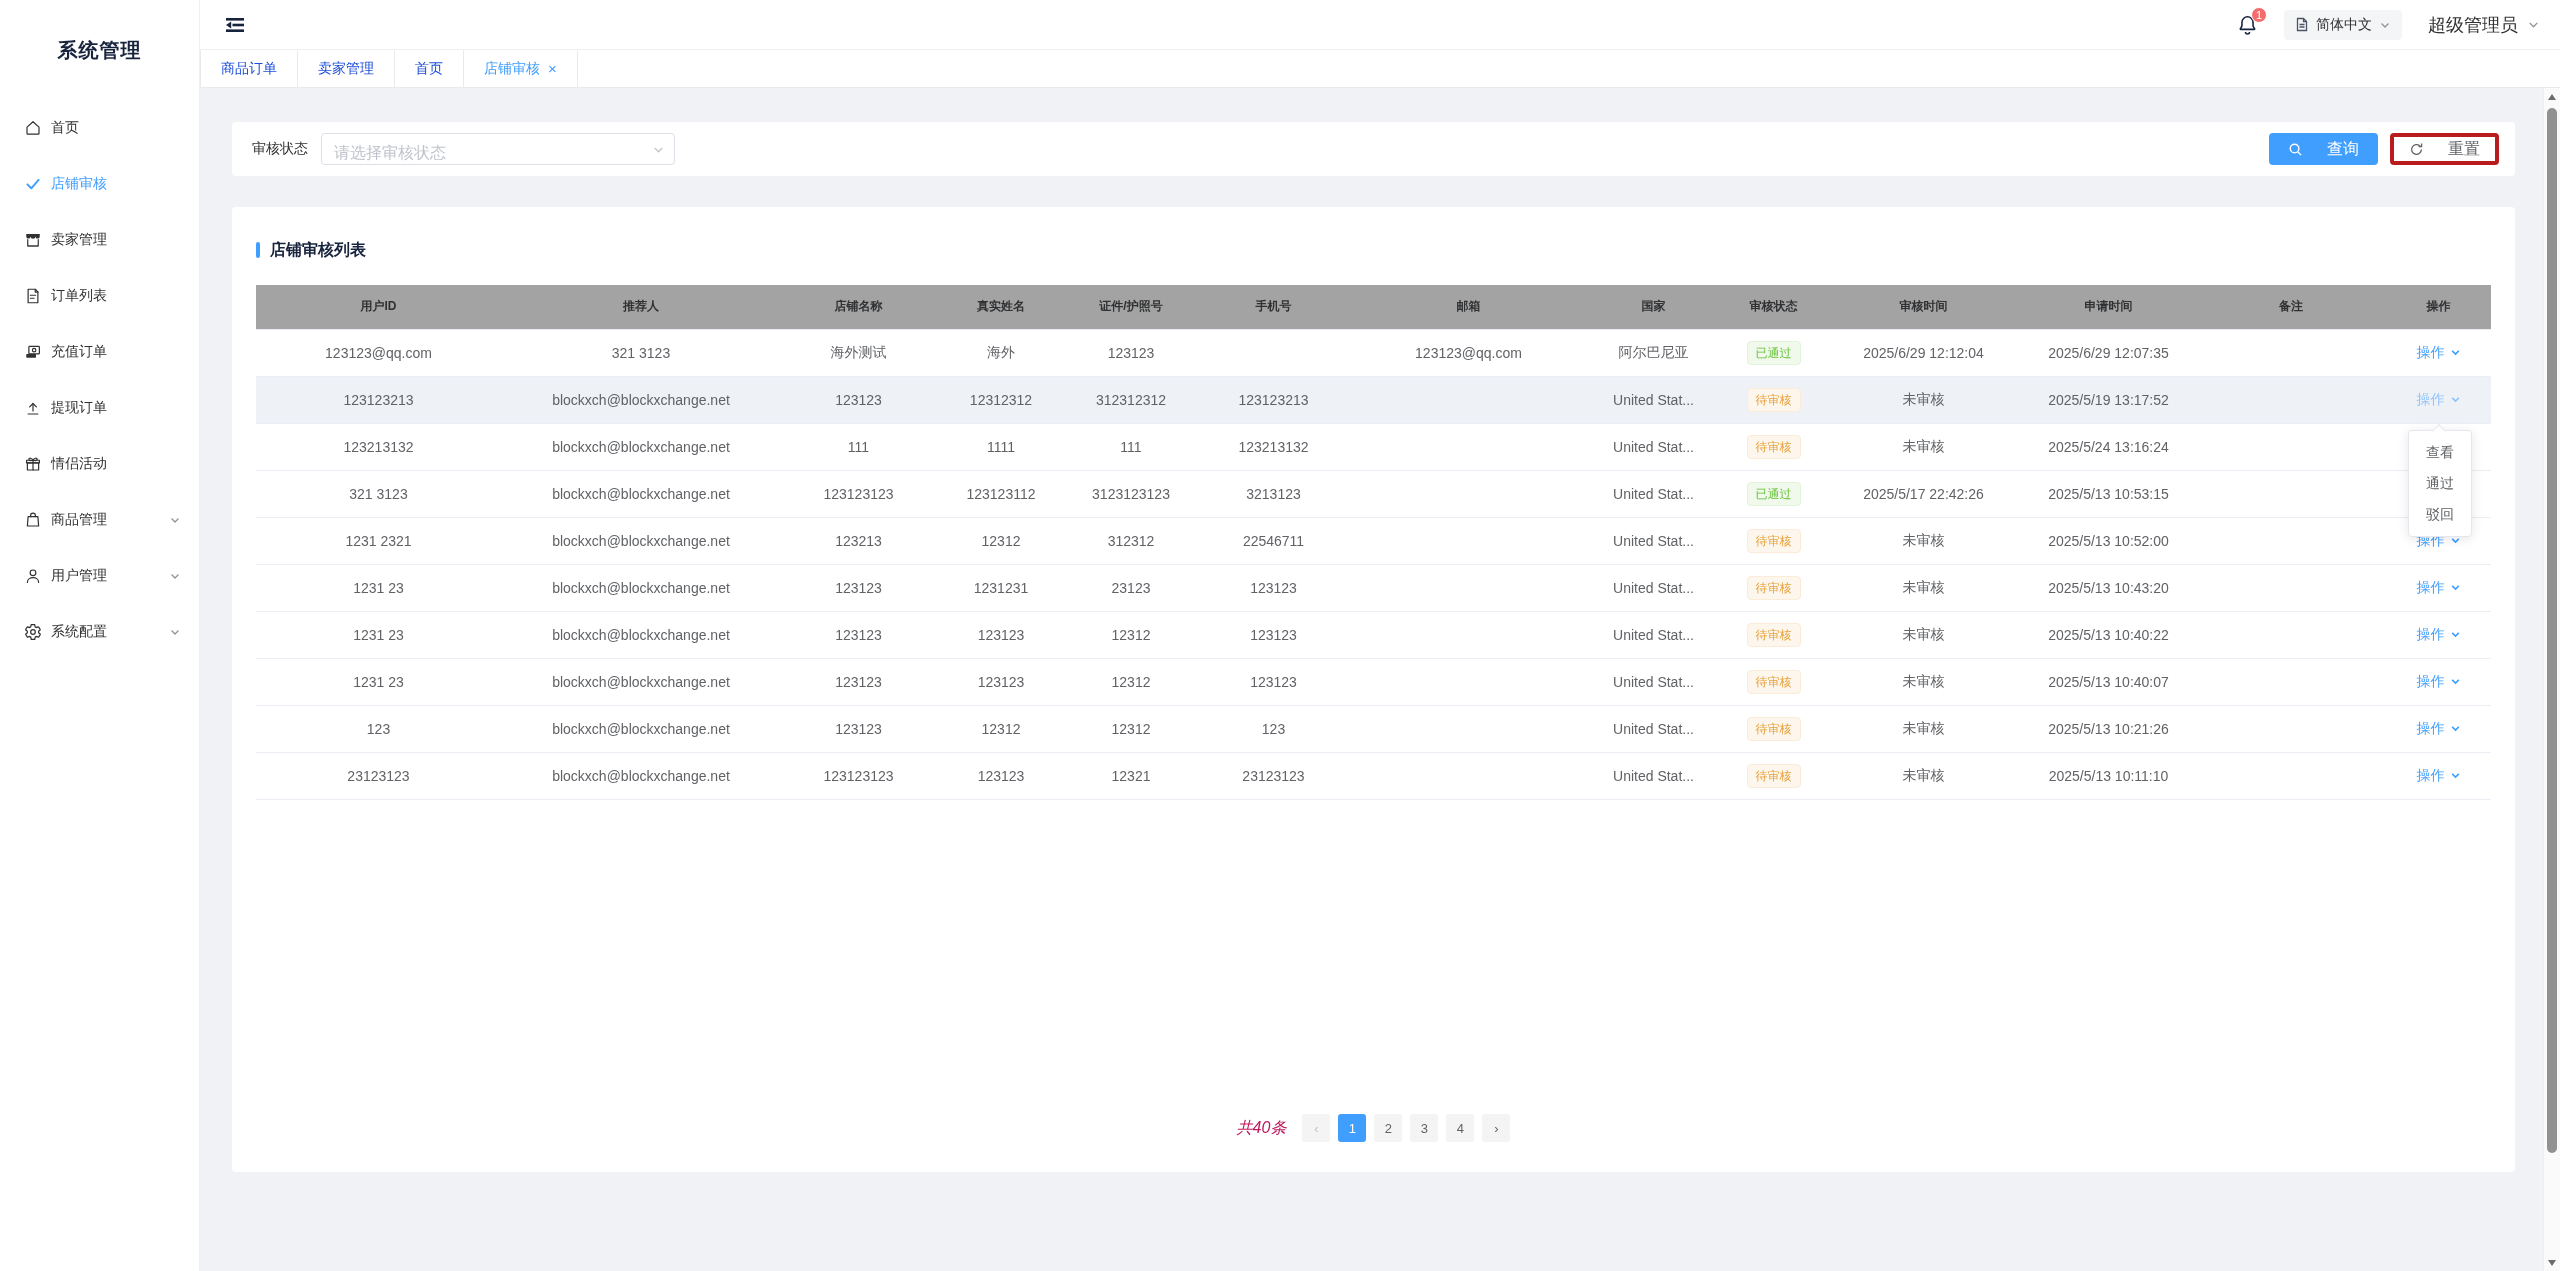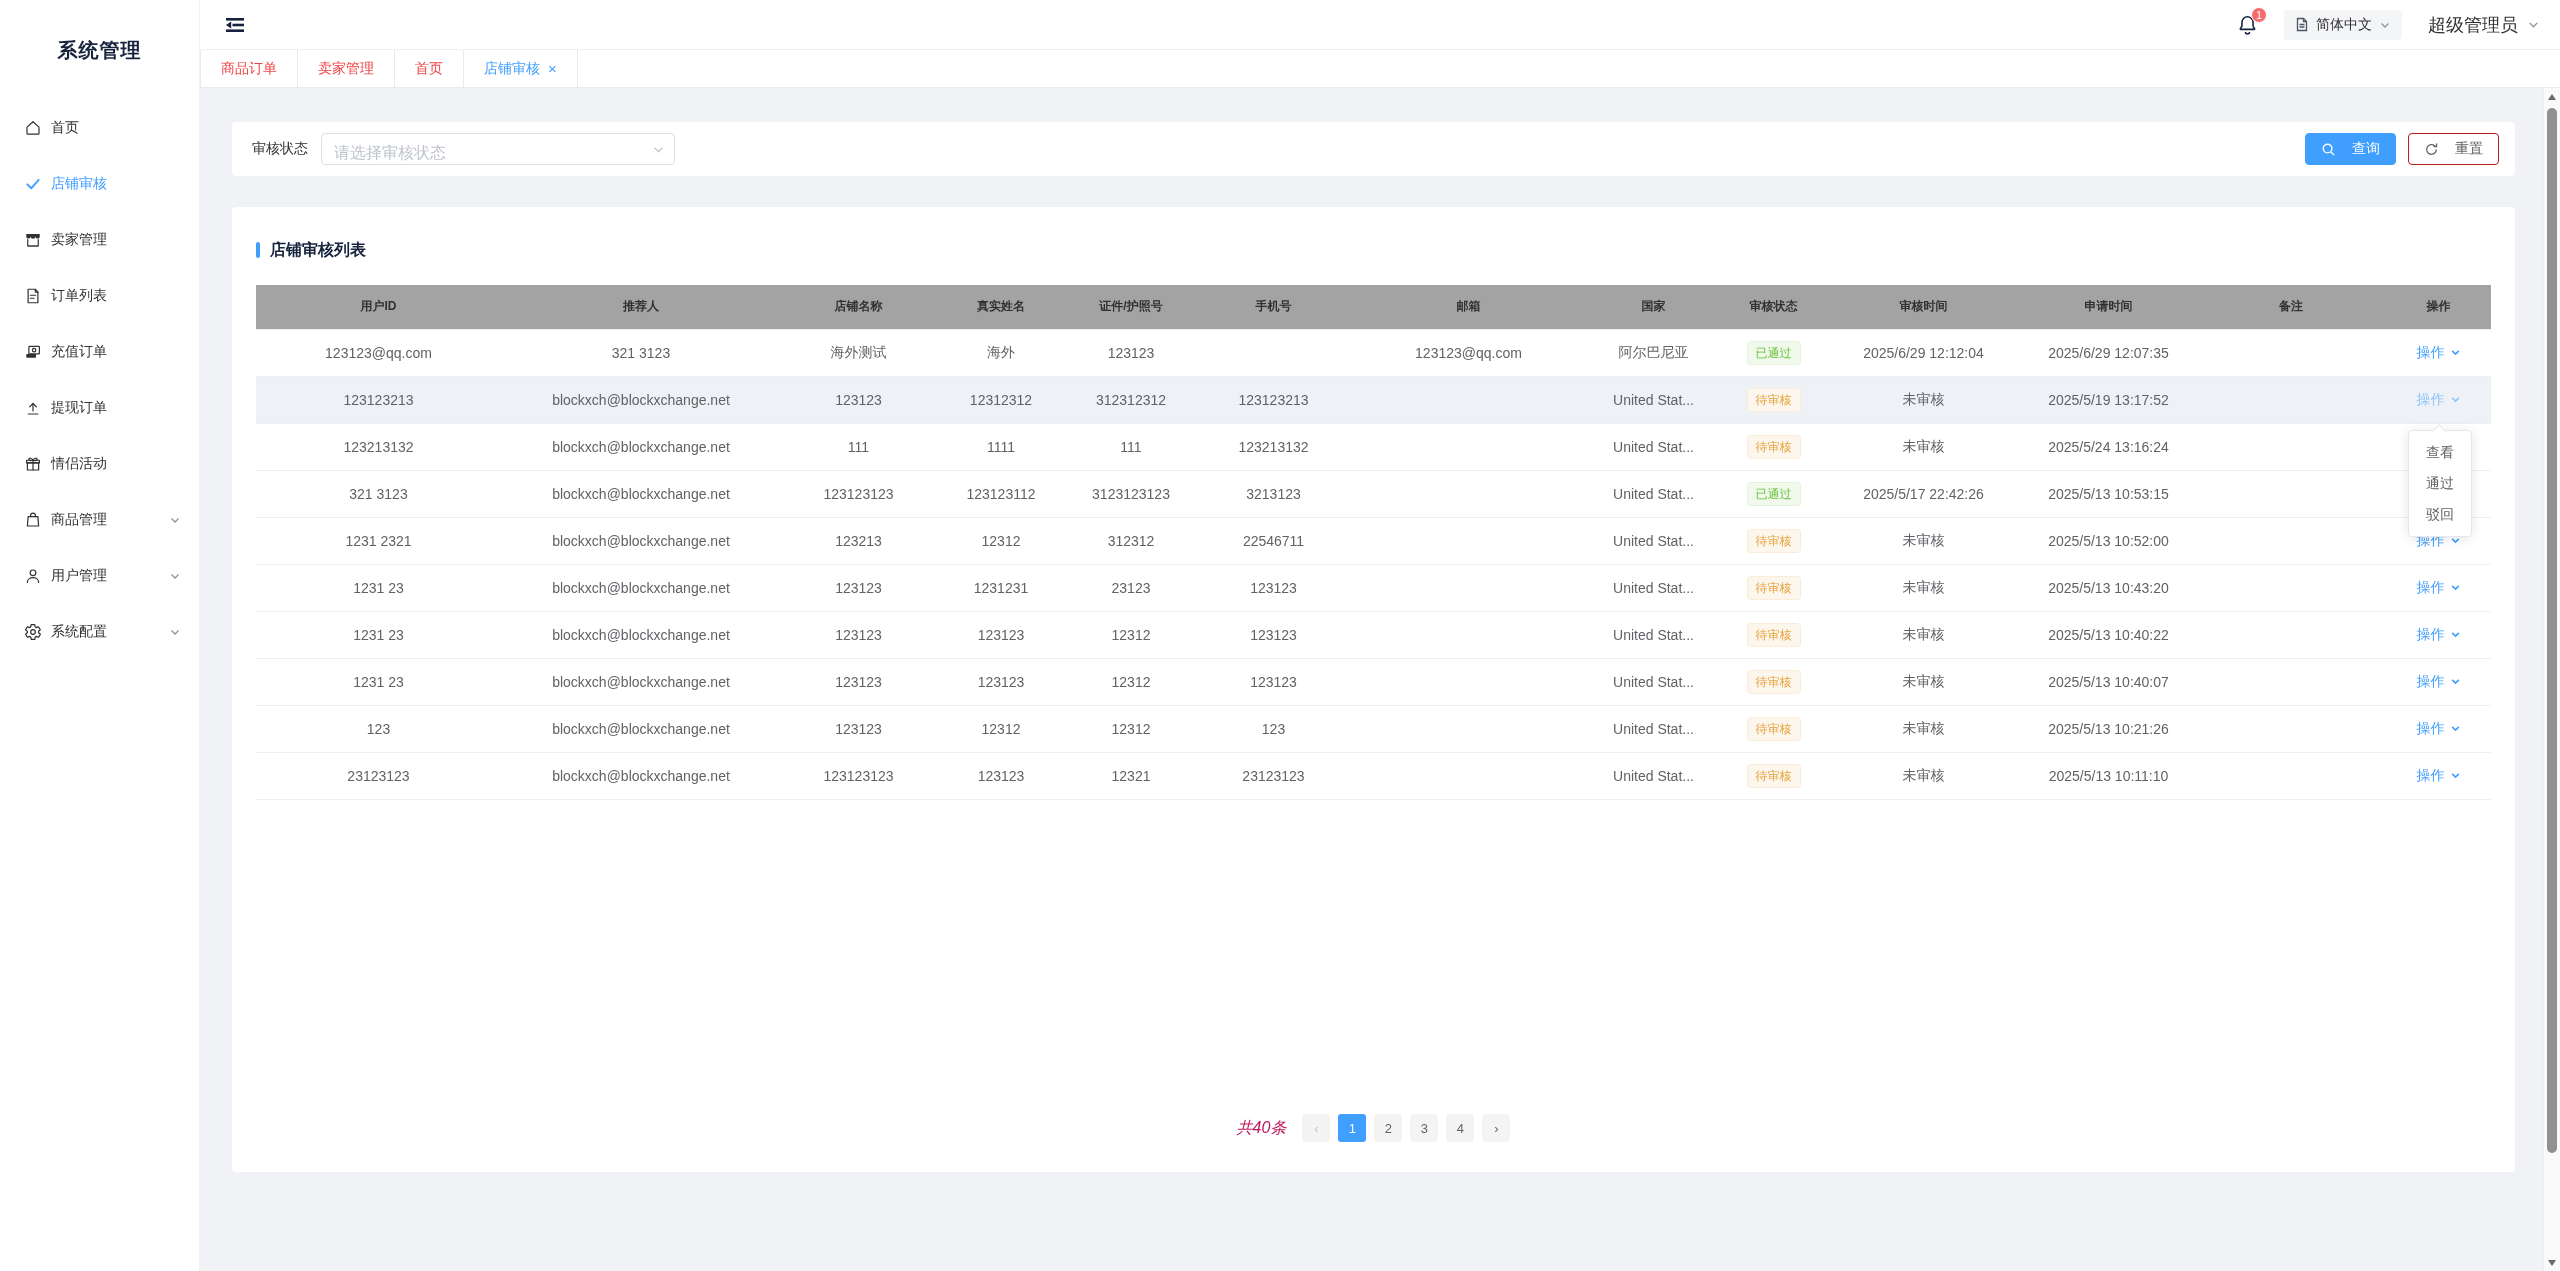--- a/index.html
+++ b/index.html
@@ -28,39 +28,39 @@
     height:16px;min-width:16px;border-radius:9px;display:flex;align-items:center;justify-content:center;
     padding:0 4px;border:1px solid #fff;}
   .lang-pill{background:#f4f5f7;border-radius:4px;height:30px;padding:0 11px;display:flex;
     gap:7px;align-items:center;font-size:14px;color:#303133;cursor:pointer;}
   .user-menu{display:flex;align-items:center;gap:9px;font-size:18px;color:#303133;cursor:pointer;}
   .chev{color:#909399;display:flex;}
 
   
   .tabbar{position:fixed;left:200px;top:50px;right:0;height:38px;background:#fff;
     display:flex;border-bottom:1px solid #e8eaec;z-index:5;}
-  .tab{padding:0 20px;display:flex;align-items:center;gap:8px;font-size:14px;color:#ef4444;
+  .tab{padding:0 20px;display:flex;align-items:center;gap:8px;font-size:14px;color:#1d4ed8;
     border-right:1px solid #e8eaec;cursor:pointer;background:#fff;}
   .tab:first-child{border-left:1px solid #e8eaec;}
   .tab.active{color:#409eff;}
   .tab-close{font-size:15px;line-height:1;color:#409eff;}
 
   
   .content{position:fixed;left:200px;top:88px;right:17px;bottom:0;background:#f0f2f5;
     padding:34px 28px 0 32px;overflow:hidden;}
   .filter-card{background:#fff;border-radius:4px;height:54px;display:flex;align-items:center;
     padding:0 16px 0 20px;}
   .filter-label{font-size:14px;color:#303133;margin-right:13px;}
   .select{width:354px;height:32px;border:1px solid #dcdfe6;border-radius:4px;background:#fff;
     display:flex;align-items:center;padding:0 30px 0 12px;position:relative;cursor:pointer;}
   .select .placeholder{font-size:16px;color:#bfc4cc;margin-top:9px;}
   .select .chev{position:absolute;right:9px;top:9px;color:#c0c4cc;}
   .spacer{flex:1;}
-  .btn{height:32px;border-radius:4px;font-size:14px;display:inline-flex;align-items:center;gap:16px;
-    padding:0 15px;border:1px solid #b91c1c;background:#fff;color:#606266;cursor:pointer;
+  .btn{height:32px;border-radius:4px;font-size:16px;display:inline-flex;align-items:center;gap:24px;
+    padding:0 15px;border:4px solid #b91c1c;background:#fff;color:#606266;cursor:pointer;
     font-family:"Liberation Sans",sans-serif;}
   .btn.primary{background:#409eff;border-color:#409eff;color:#fff;}
   .btn + .btn{margin-left:12px;}
 
   
   .table-card{margin-top:31px;background:#fff;border-radius:4px;height:965px;position:relative;
     padding:32px 24px 0;}
   .card-title{display:flex;align-items:center;gap:10px;font-size:16px;font-weight:700;
     color:#17233d;height:22px;margin-bottom:24px;}
   .title-bar{width:4px;height:16px;background:#409eff;border-radius:2px;}

